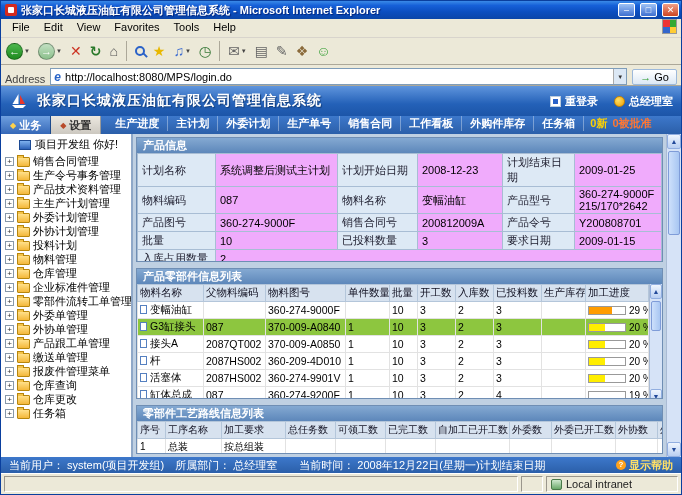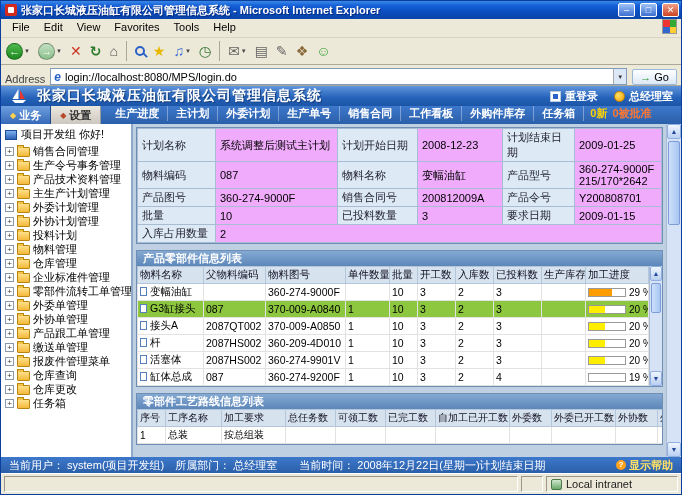--- a/index.html
+++ b/index.html
@@ -37,21 +37,21 @@
   
   .addressbar{height:21px;flex:0 0 auto;background:#ece9d8;border-bottom:1px solid #aca899;display:flex;align-items:flex-end;padding:0 4px;gap:5px;}
   .addr-label{color:#444;}
   .addr-input{flex:1;height:17px;background:#fff;border:1px solid #7f9db9;display:flex;align-items:center;padding:0 0 0 3px;gap:4px;overflow:hidden;}
   .addr-ie{color:#2864c8;font-weight:bold;font-style:italic;font-size:12px;}
   .addr-caret{margin-left:auto;font-size:6px;color:#333;border-left:1px solid #aaa;padding:0 3px;height:100%;display:flex;align-items:center;background:#dce8f5;}
   .go-btn{display:flex;align-items:center;gap:3px;padding:1px 7px;border:1px solid #9db9da;border-radius:2px;background:linear-gradient(#fff,#dce8f5);}
   .go-arrow{color:#2a9a2a;font-weight:bold;}
 
   
-  .app-header{height:20px;flex:0 0 auto;background:linear-gradient(180deg,#5f95dd,#2461b8 60%,#1c55a8);display:flex;align-items:center;padding:0 8px;gap:8px;color:#fff;}
+  .app-header{height:30px;flex:0 0 auto;background:linear-gradient(180deg,#5f95dd,#2461b8 60%,#1c55a8);display:flex;align-items:center;padding:0 8px;gap:8px;color:#fff;}
   .app-logo{width:20px;height:20px;flex:0 0 auto;}
   .app-title{font-size:14px;font-weight:bold;letter-spacing:1px;text-shadow:1px 1px 1px #123c78;white-space:nowrap;}
   .header-actions{margin-left:auto;display:flex;gap:16px;align-items:center;}
   .header-action{display:flex;align-items:center;gap:4px;font-weight:bold;}
   .ha-icon{width:11px;height:11px;display:inline-block;flex:0 0 auto;}
   .ha-icon.relogin{background:#fff;border:1px solid #bcd;position:relative;}
   .ha-icon.relogin::after{content:"";position:absolute;left:2px;top:2px;width:5px;height:5px;background:#2a62c8;}
   .ha-icon.logout{background:radial-gradient(circle at 35% 35%,#ffe066,#f0a000);border-radius:50%;border:1px solid #c88400;}
 
   
@@ -62,21 +62,21 @@
   .tab.inactive{background:linear-gradient(#ece8e0,#ccc8c0);color:#333;border-right:1px solid #999;}
   .nav-menu{display:flex;align-items:flex-start;margin-left:6px;}
   .nav-item{display:flex;align-items:center;padding:0 8px;font-weight:bold;border-right:1px solid rgba(255,255,255,.35);white-space:nowrap;}
   .taskbox-counts{display:flex;align-items:center;gap:5px;padding:0 6px;font-weight:bold;}
   .count-new{color:#ffd200;}
   .count-approved{color:#ff7733;}
 
   
   .app-body{flex:1;display:flex;overflow:hidden;background:#fff;}
   .sidebar{width:132px;flex:0 0 auto;border-right:2px solid #8fa8c8;display:flex;flex-direction:column;background:#fff;overflow:hidden;}
-  .tree-root{display:flex;align-items:center;gap:4px;padding:3px 2px 2px 4px;}
+  .tree-root{display:flex;align-items:center;gap:4px;padding:3px 2px 2px 4px;margin-left:14px;}
   .root-icon{width:12px;height:10px;background:linear-gradient(#7fb2ef,#2d62b8);border:1px solid #1c4a94;flex:0 0 auto;}
   .tree{flex:1;overflow:hidden;}
   .tree-item{display:flex;align-items:center;gap:3px;height:14px;padding-left:4px;white-space:nowrap;}
   .plus-box{width:9px;height:9px;border:1px solid #8899aa;background:#fff;color:#333;font-size:8px;line-height:7px;text-align:center;flex:0 0 auto;}
   .folder{width:13px;height:10px;background:linear-gradient(#ffe08a,#f4b83a);border:1px solid #b8860b;border-radius:1px;position:relative;flex:0 0 auto;margin-top:2px;}
   .folder::before{content:"";position:absolute;top:-3px;left:-1px;width:5px;height:2px;background:#f4c34a;border:1px solid #b8860b;border-bottom:none;}
   .tree-label{font-size:11px;color:#000;overflow:hidden;}
 
   .content{flex:1;background:#bfd0e2;padding:3px;display:flex;flex-direction:column;gap:6px;overflow:hidden;}
   .section{border:1px solid #6f8eb4;background:#fff;overflow:hidden;}
@@ -202,21 +202,21 @@
       </span>
       <span class="tb-icon">
         <span class="plain" style="color: rgb(42, 154, 42);">☺</span>
       </span>
     </div>
 
   <div class="addressbar">
     <span class="addr-label">Address</span>
     <div class="addr-input">
       <span class="addr-ie">e</span>
-      <span>login://localhost:8080/MPS/login.do</span>
+      <span>http://localhost:8080/MPS/login.do</span>
       <span class="addr-caret">▼</span>
     </div>
     <div class="go-btn">
       <span class="go-arrow">→</span>
       <span>Go</span>
     </div>
   </div>
 
   <div class="app-header">
     <svg class="app-logo" viewBox="0 0 20 20">
@@ -366,20 +366,23 @@
             <span class="plus-box">+</span>
             <span class="folder"></span>
             <span class="tree-label">任务箱</span>
           </div>
         </div>
     </div>
 
     <div class="content">
 
       <div class="section">
+        <div class="section-header">
+          <span>产品信息</span>
+        </div>
         <table class="info-grid">
           <colgroup>
             <col style="width:78px">
               <col style="width:122px">
               <col style="width:80px">
               <col style="width:85px">
               <col style="width:72px">
               <col>
           </colgroup>
           <tbody>

